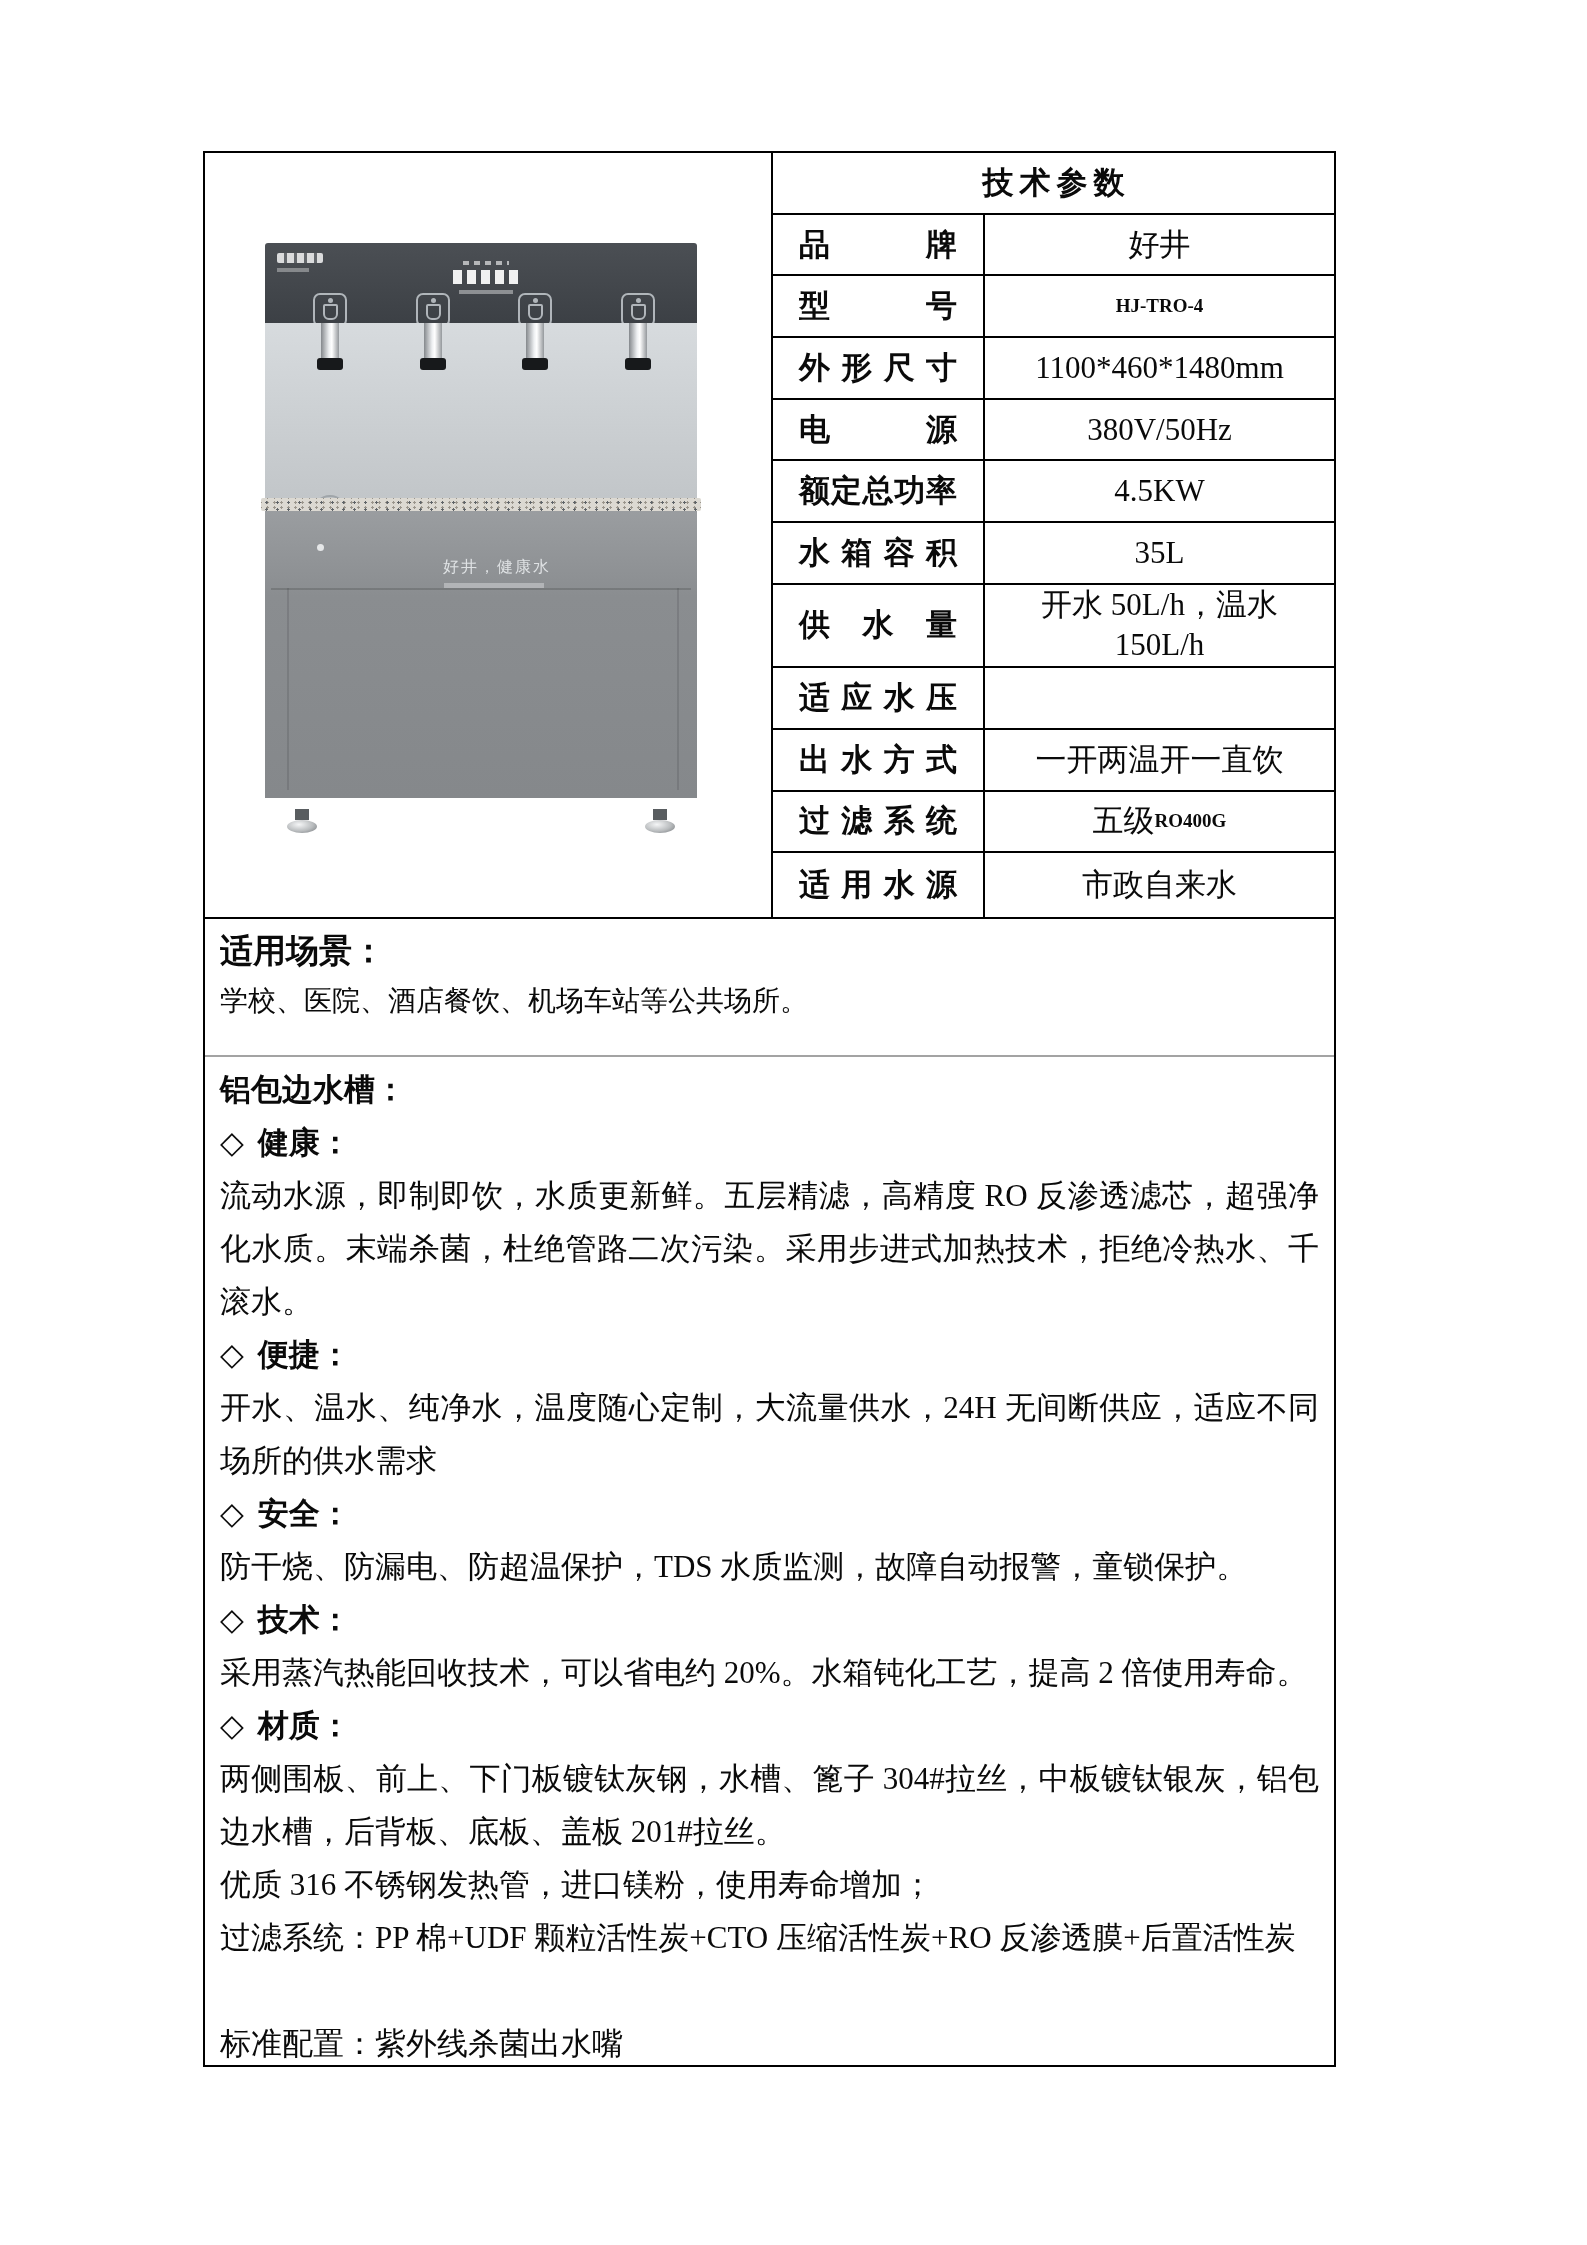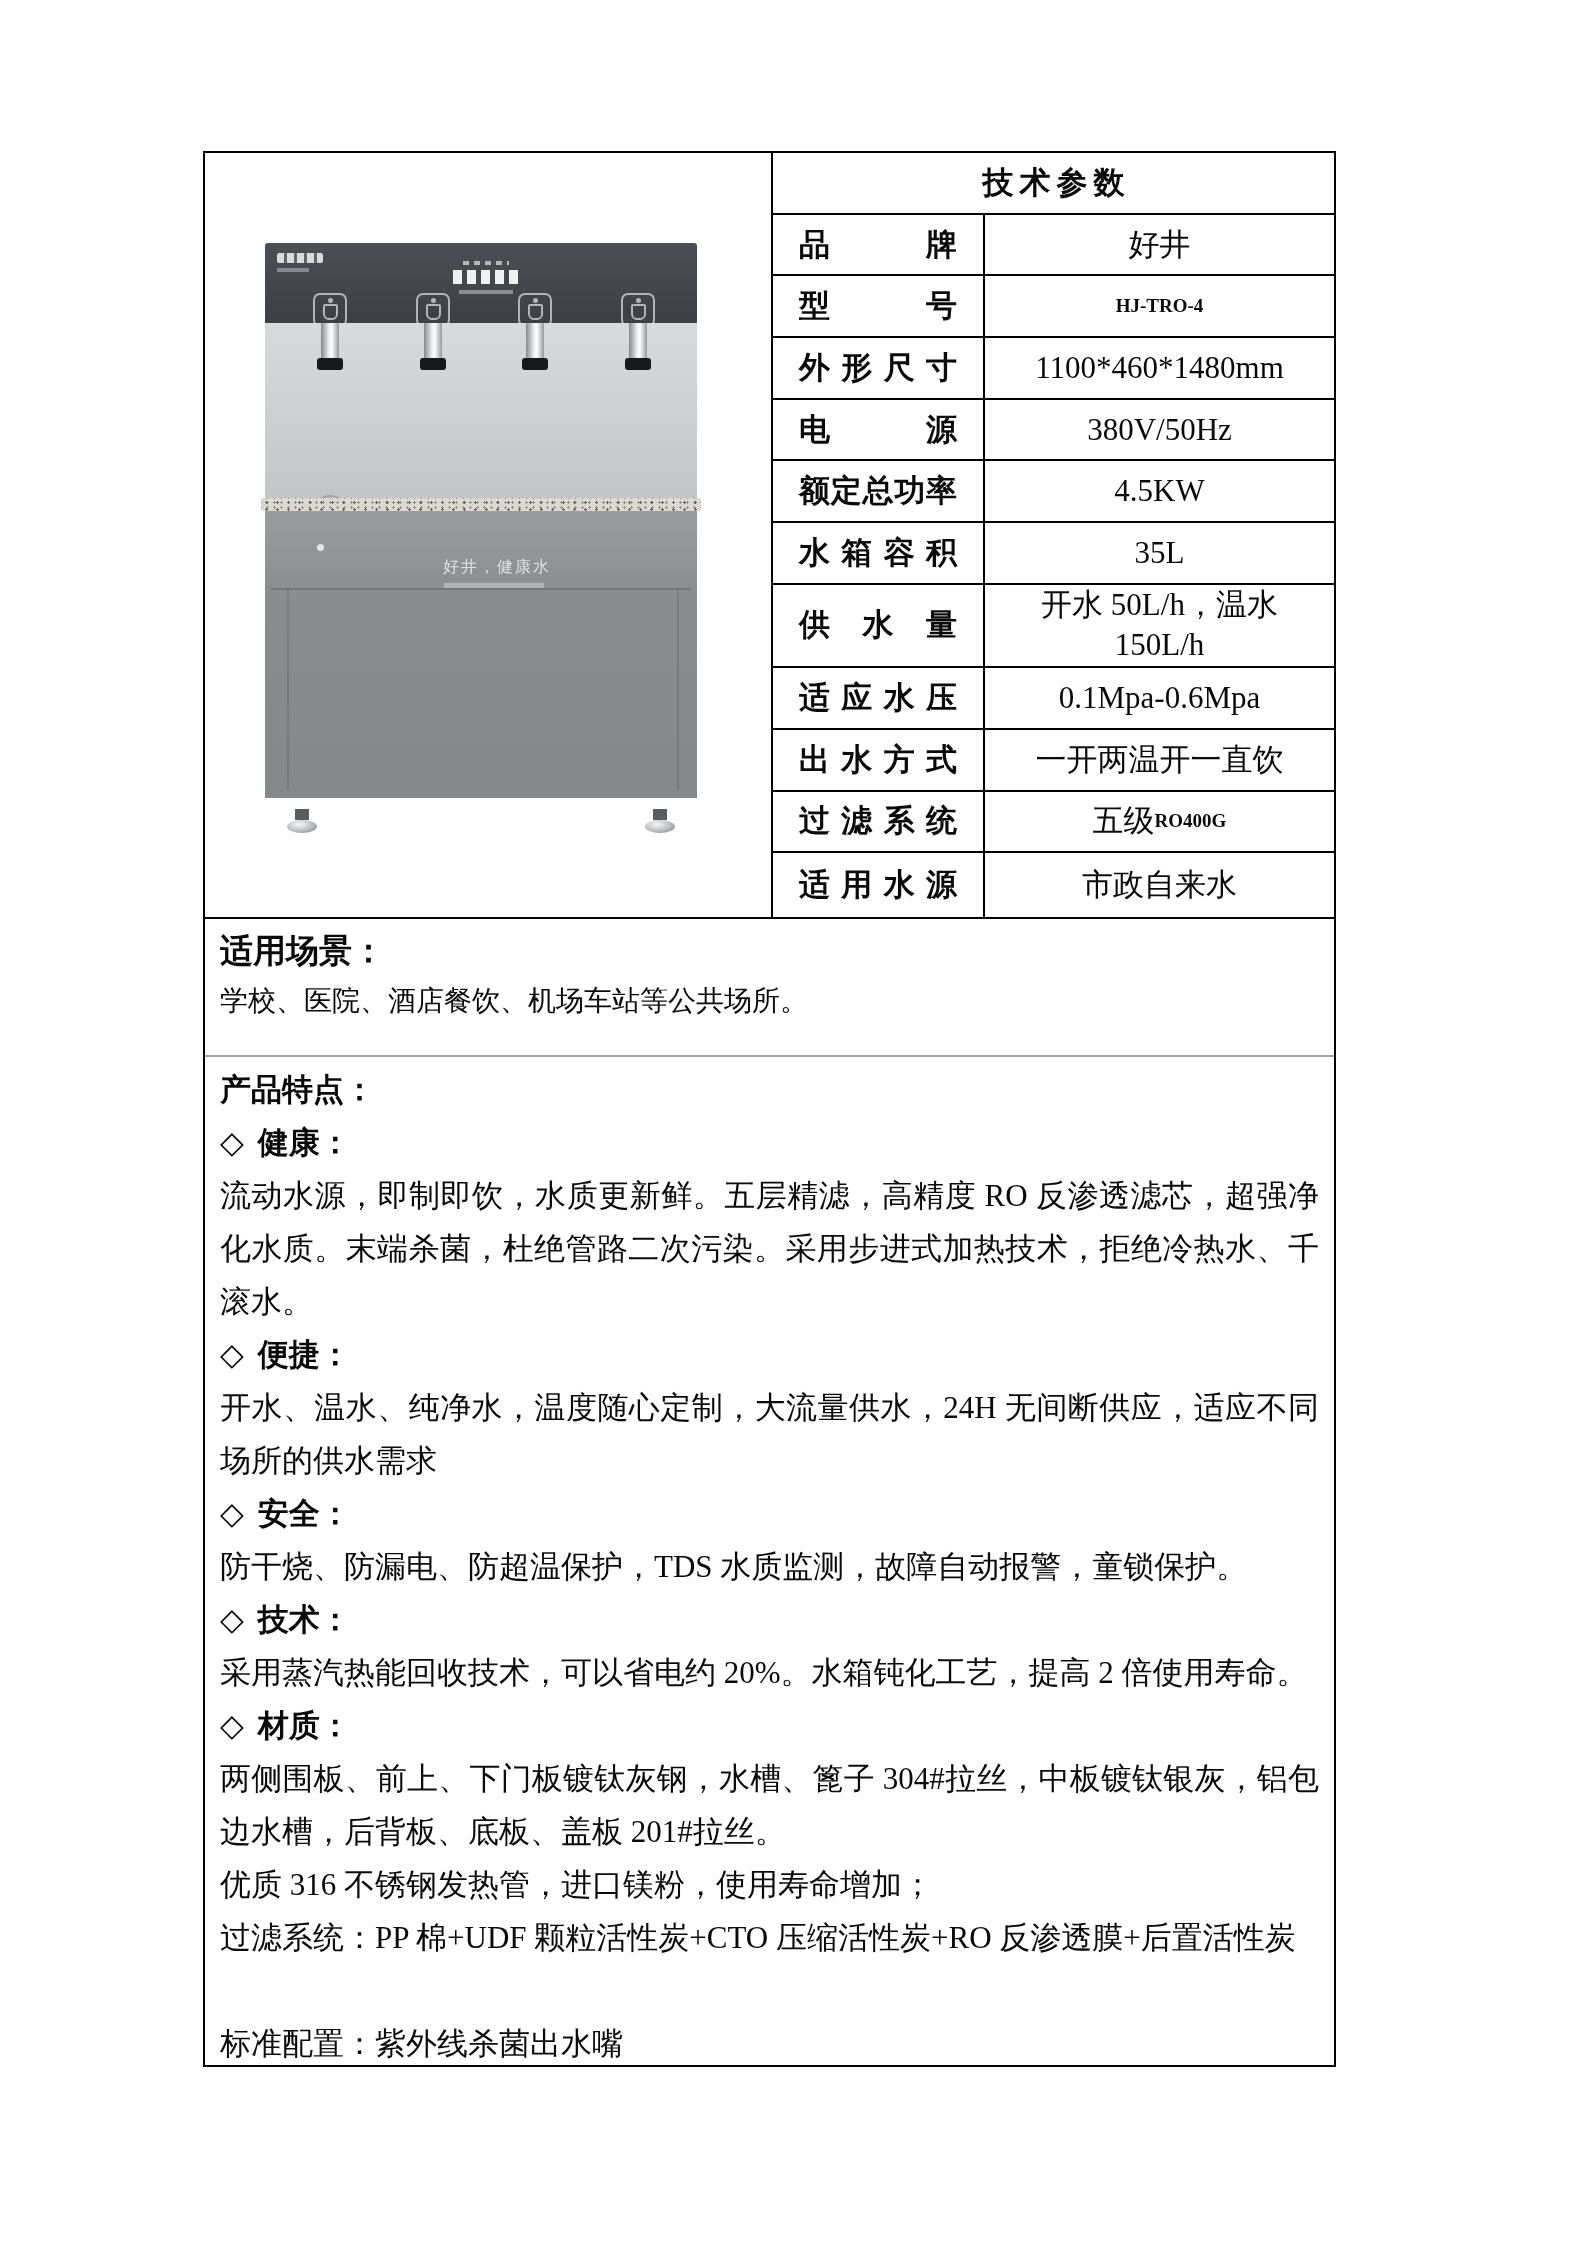--- a/index.html
+++ b/index.html
@@ -188,21 +188,20 @@
       <div class="spec-row tall">
         <div class="spec-label">
             <span>供水量</span>
           </div>
         <div class="spec-value">开水 50L/h，温水 150L/h</div>
       </div>
       <div class="spec-row">
         <div class="spec-label">
             <span>适应水压</span>
           </div>
-        <div class="spec-value">0.1Mpa-0.6Mpa</div>
       </div>
       <div class="spec-row">
         <div class="spec-label">
             <span>出水方式</span>
           </div>
         <div class="spec-value">一开两温开一直饮</div>
       </div>
       <div class="spec-row">
         <div class="spec-label">
             <span>过滤系统</span>
@@ -220,21 +219,21 @@
       </div>
     </div>
   </div>
 
   <div class="sec-scn">
     <p class="scn-heading">适用场景：</p>
     <p class="scn-text">学校、医院、酒店餐饮、机场车站等公共场所。</p>
   </div>
 
   <div class="sec-feat">
-    <p class="feat-heading">产品特点：</p>
+    <p class="feat-heading">铝包边水槽：</p>
 
     <p class="feat-title"><span class="bullet">◇</span><span>健康：</span></p>
     <p class="body-par">流动水源，即制即饮，水质更新鲜。五层精滤，高精度 RO 反渗透滤芯，超强净化水质。末端杀菌，杜绝管路二次污染。采用步进式加热技术，拒绝冷热水、千滚水。</p>
 
     <p class="feat-title"><span class="bullet">◇</span><span>便捷：</span></p>
     <p class="body-par">开水、温水、纯净水，温度随心定制，大流量供水，24H 无间断供应，适应不同场所的供水需求</p>
 
     <p class="feat-title"><span class="bullet">◇</span><span>安全：</span></p>
     <p class="body-par">防干烧、防漏电、防超温保护，TDS 水质监测，故障自动报警，童锁保护。</p>
 

